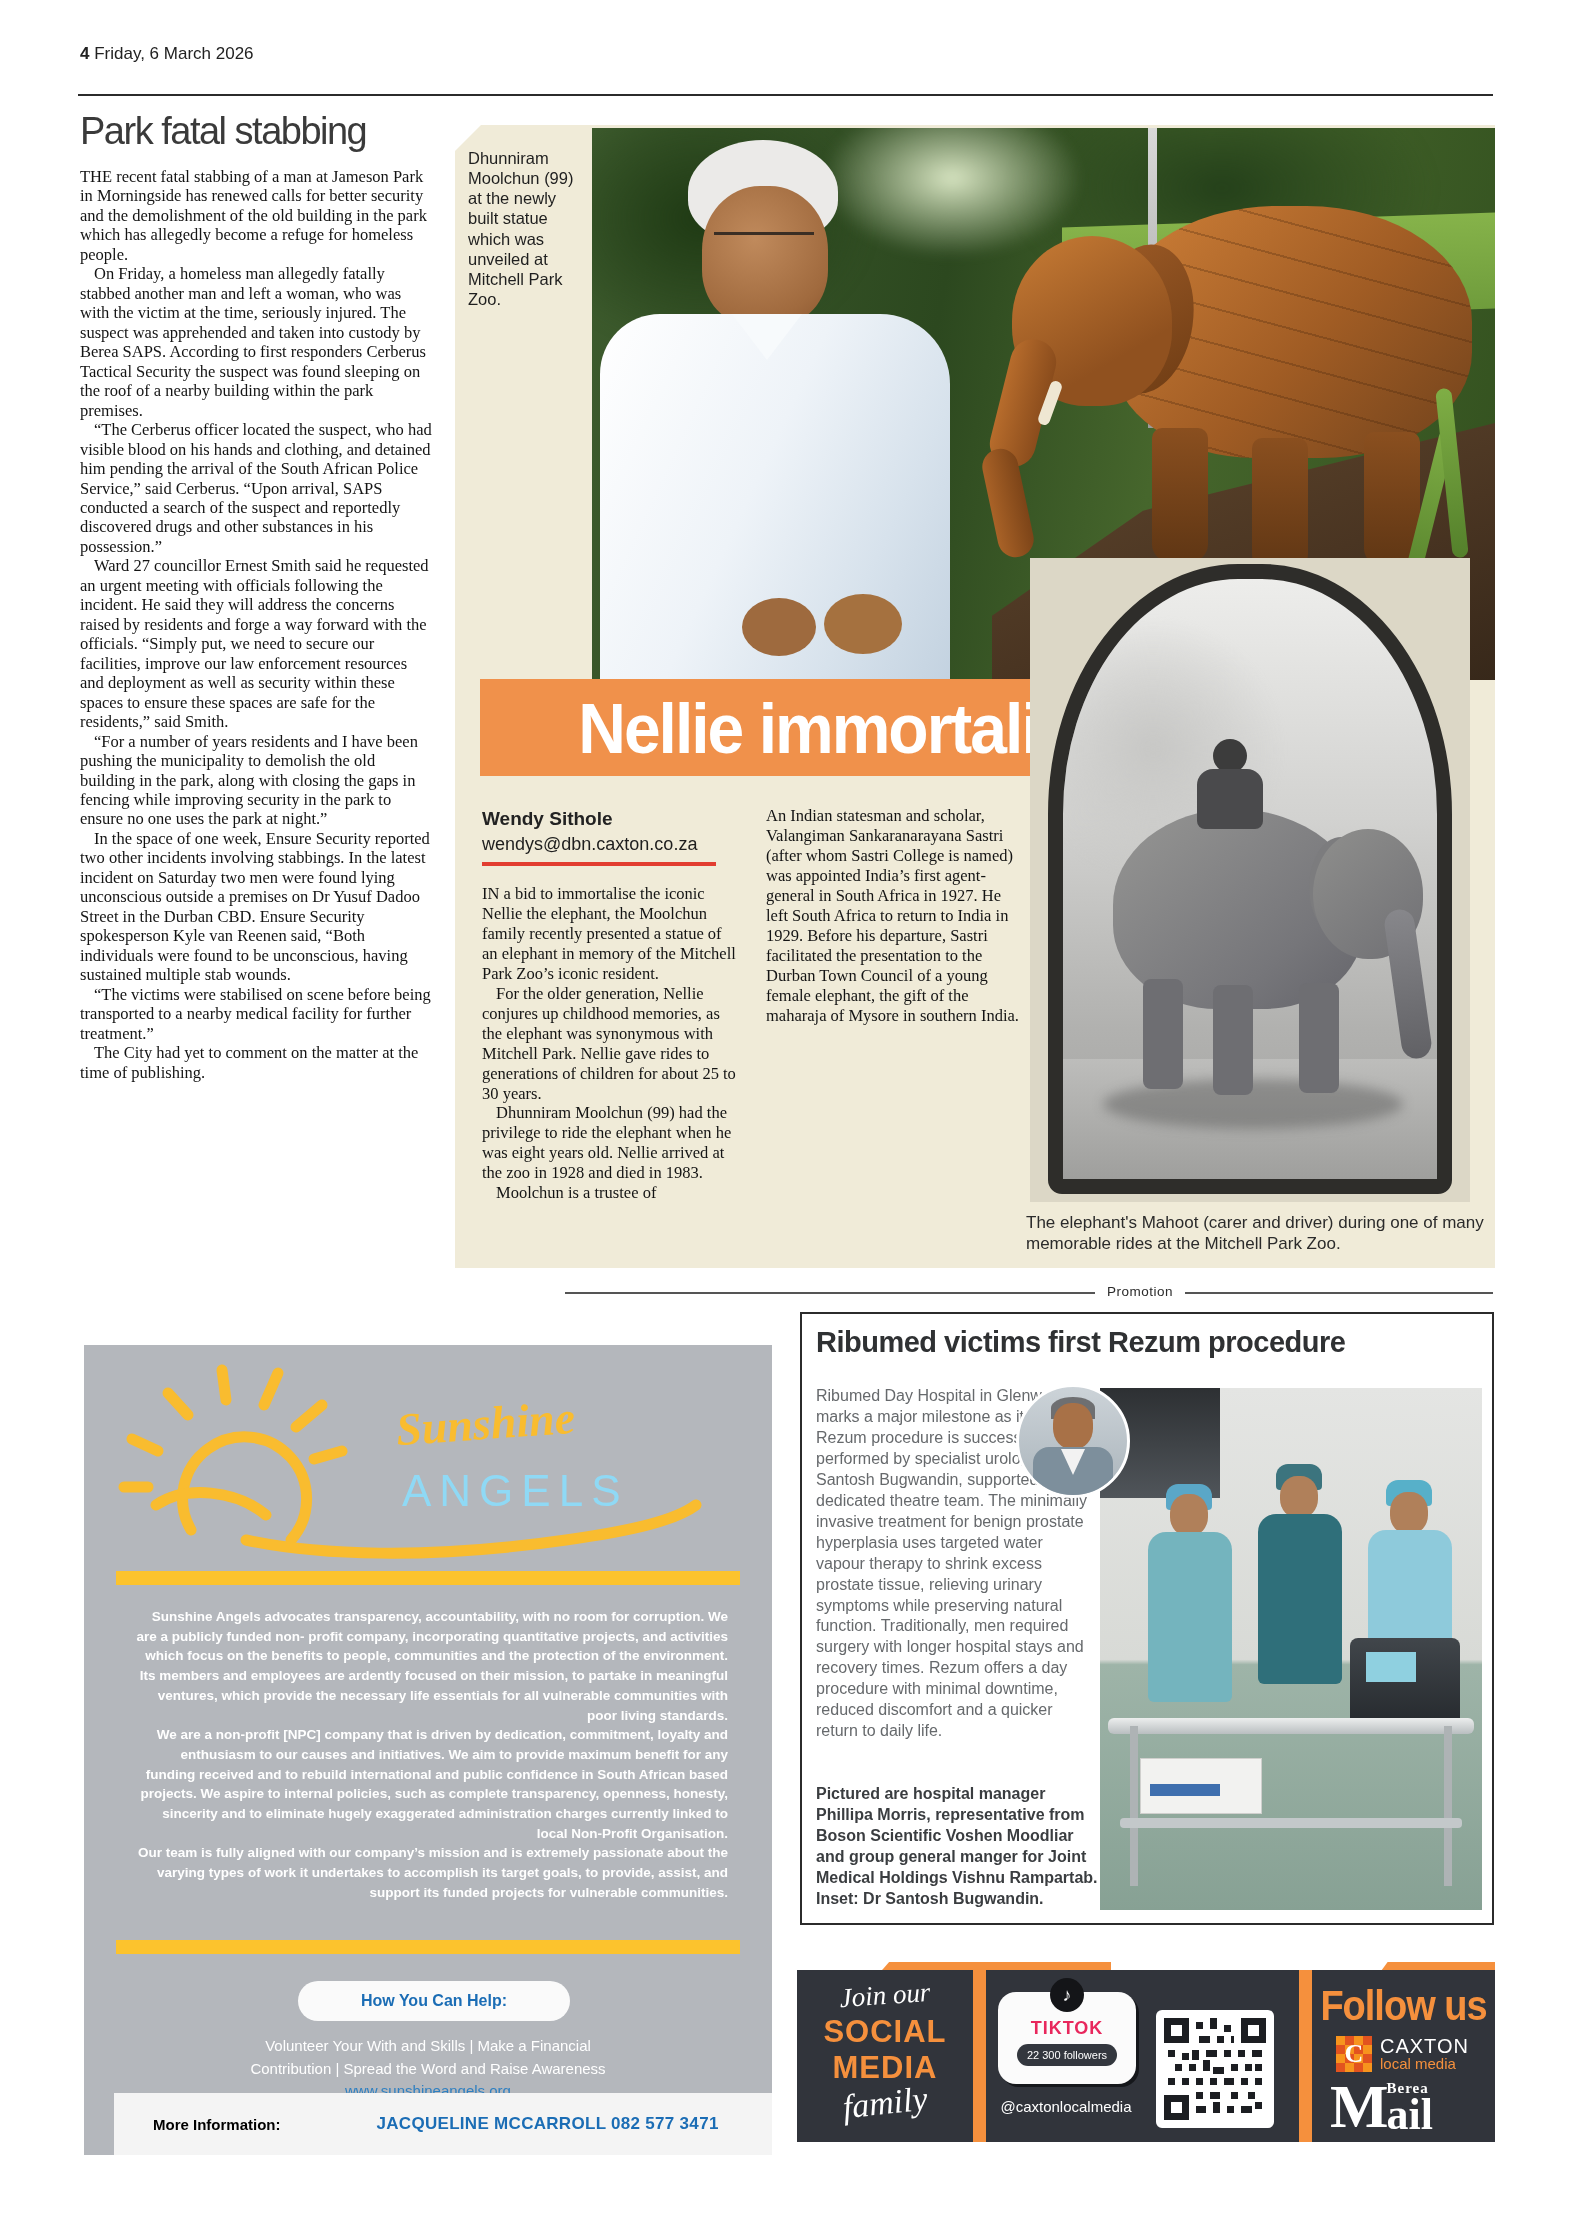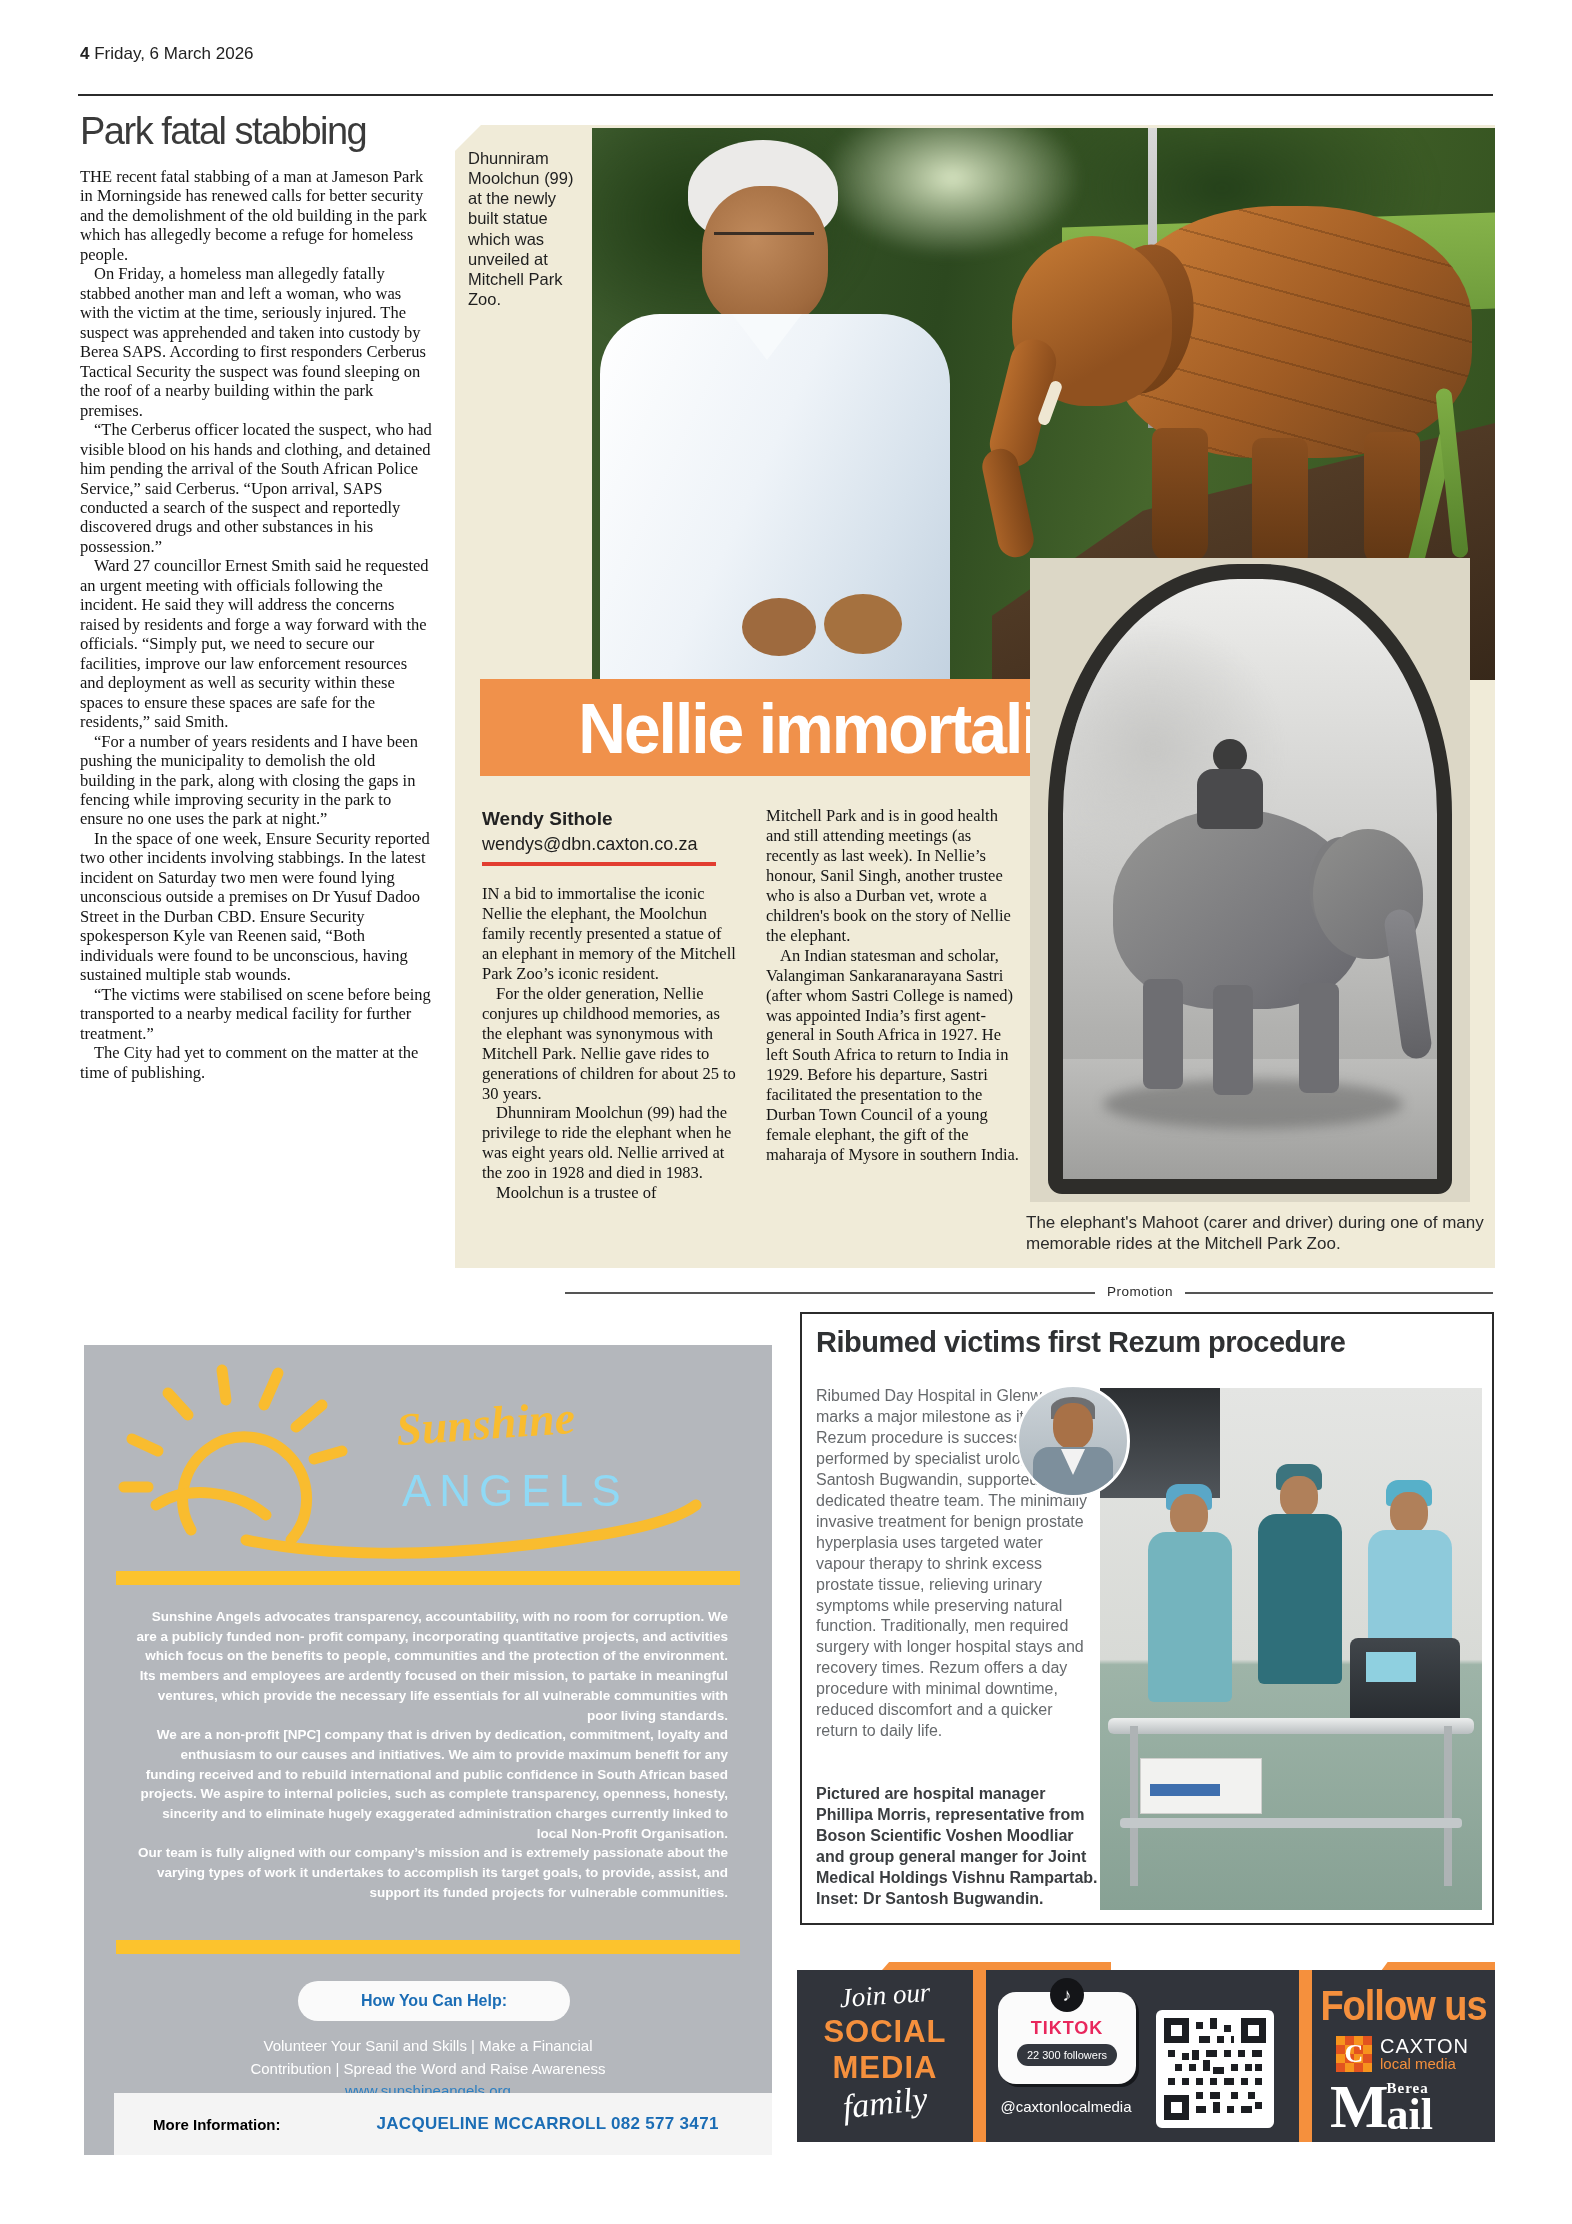--- a/index.html
+++ b/index.html
@@ -267,21 +267,20 @@
     <div class="by-rule"></div>
   </div>
 
   <div class="abs ncol ncol1">
     <p>IN a bid to immortalise the iconic Nellie the elephant, the Moolchun family recently presented a statue of an elephant in memory of the Mitchell Park Zoo’s iconic resident.</p>
     <p>For the older generation, Nellie conjures up childhood memories, as the elephant was synonymous with Mitchell Park. Nellie gave rides to generations of children for about 25 to 30 years.</p>
     <p>Dhunniram Moolchun (99) had the privilege to ride the elephant when he was eight years old. Nellie arrived at the zoo in 1928 and died in 1983.</p>
     <p>Moolchun is a trustee of</p>
   </div>
   <div class="abs ncol ncol2">
-    <p>Mitchell Park and is in good health and still attending meetings (as recently as last week). In Nellie’s honour, Sanil Singh, another trustee who is also a Durban vet, wrote a children's book on the story of Nellie the elephant.</p>
     <p>An Indian statesman and scholar, Valangiman Sankaranarayana Sastri (after whom Sastri College is named) was appointed India’s first agent-general in South Africa in 1927. He left South Africa to return to India in 1929. Before his departure, Sastri facilitated the presentation to the Durban Town Council of a young female elephant, the gift of the maharaja of Mysore in southern India.</p>
   </div>
 
   <div class="abs frame-wrap">
     <div class="fr-paper"></div>
     <div class="fr-frame">
       <div class="fr-tree"></div>
       <div class="fr-ground"></div>
       <div class="fr-shadow"></div>
       <div class="fr-ebody"></div>
@@ -317,21 +316,21 @@
     <div class="ad-bar b1"></div>
     <div class="ad-body">
       <p>Sunshine Angels advocates transparency, accountability, with no room for corruption. We are a publicly funded non- profit company, incorporating quantitative projects, and activities which focus on the benefits to people, communities and the protection of the environment.</p>
       <p>Its members and employees are ardently focused on their mission, to partake in meaningful ventures, which provide the necessary life essentials for all vulnerable communities with poor living standards.</p>
       <p>We are a non-profit [NPC] company that is driven by dedication, commitment, loyalty and enthusiasm to our causes and initiatives. We aim to provide maximum benefit for any funding received and to rebuild international and public confidence in South African based projects. We aspire to internal policies, such as complete transparency, openness, honesty, sincerity and to eliminate hugely exaggerated administration charges currently linked to local Non-Profit Organisation.</p>
       <p>Our team is fully aligned with our company’s mission and is extremely passionate about the varying types of work it undertakes to accomplish its target goals, to provide, assist, and support its funded projects for vulnerable communities.</p>
     </div>
     <div class="ad-bar b2"></div>
     <div class="ad-pill">How You Can Help:</div>
     <div class="ad-help">
-      <span>Volunteer Your Sanil and Skills | Make a Financial</span><br>
+      <span>Volunteer Your With and Skills | Make a Financial</span><br>
       <span>Contribution | Spread the Word and Raise Awareness</span>
       <a class="ad-site" href="#">www.sunshineangels.org</a>
     </div>
     <div class="ad-foot">
       <span class="lbl">More Information:</span>
       <span class="contact">JACQUELINE MCCARROLL 082 577 3471</span>
     </div>
   </div>
 
   <div class="abs promo-rule"></div>

